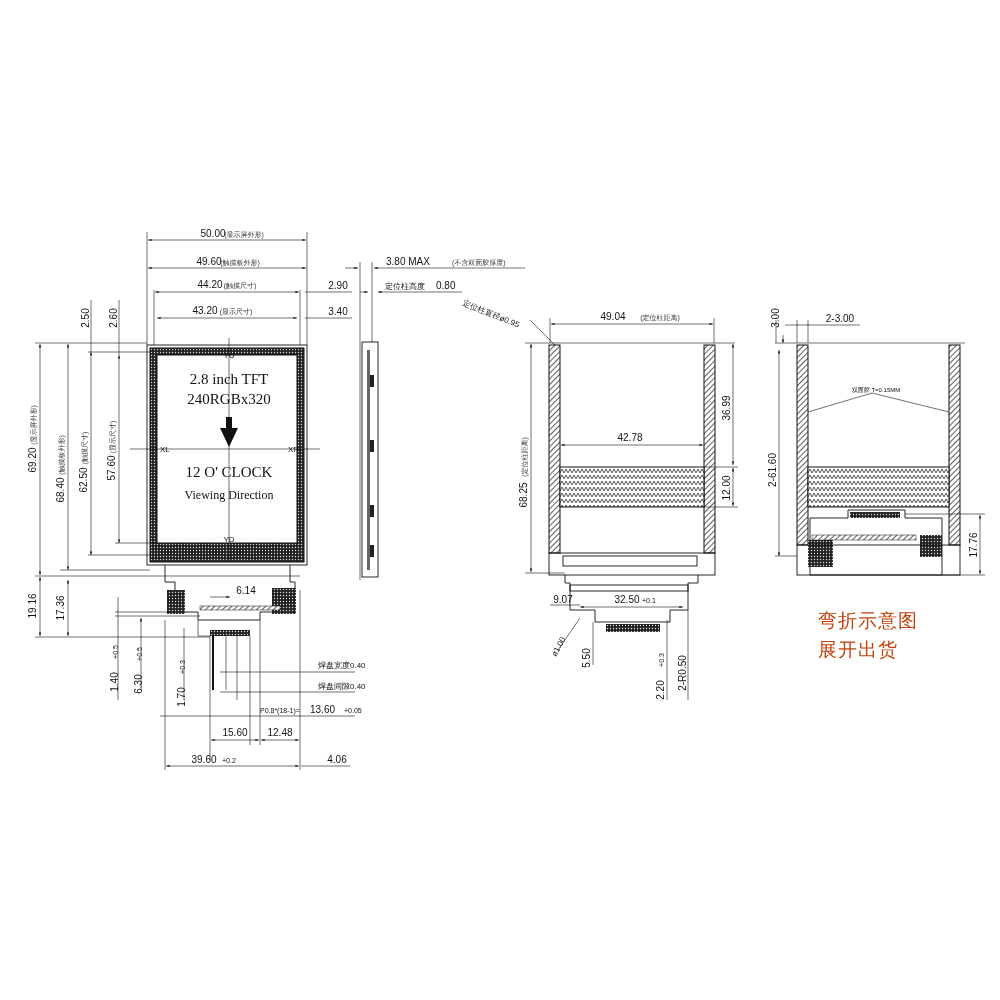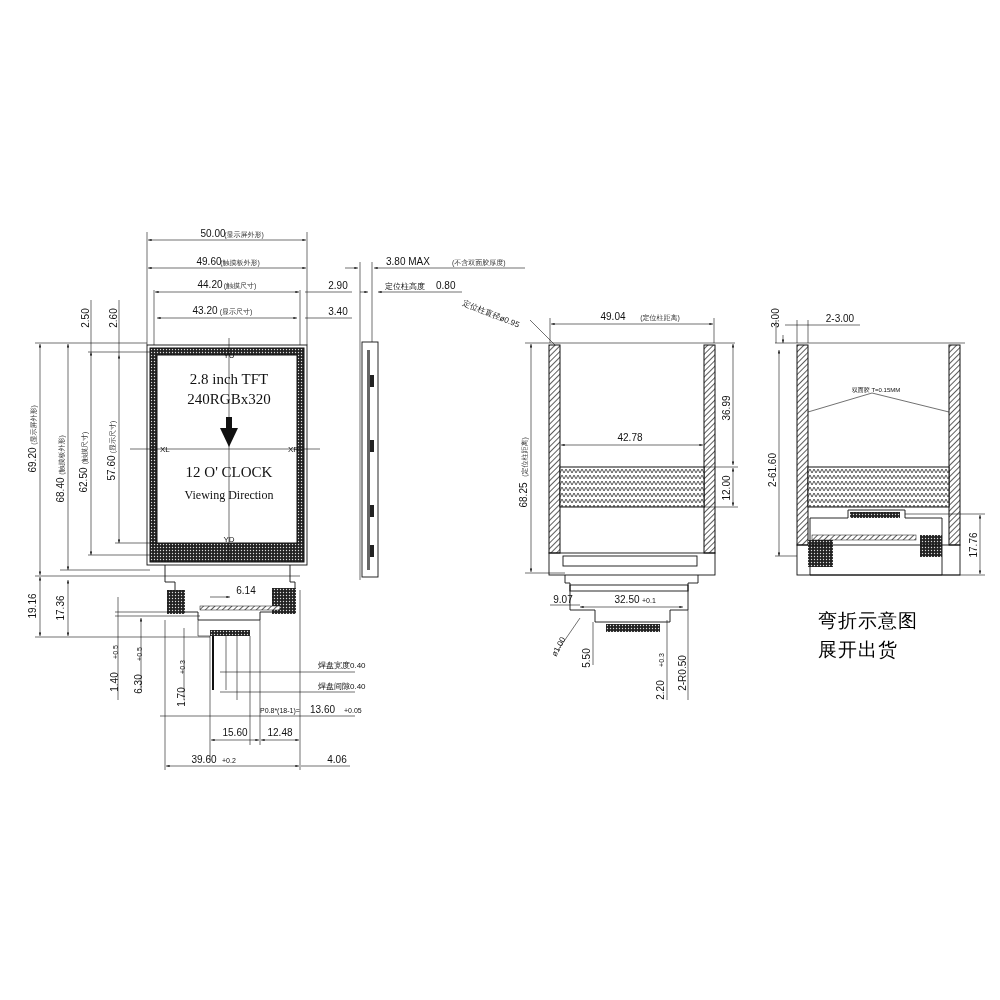--- a/index.html
+++ b/index.html
@@ -5,21 +5,21 @@
   html, body { margin: 0; padding: 0; background: #ffffff; }
   body { width: 1000px; height: 1000px; position: relative; overflow: hidden; font-family: "Liberation Sans", sans-serif; }
   #stage { position: absolute; left: 0; top: 0; width: 1000px; height: 1000px; }
   svg text { font-family: "Liberation Sans", sans-serif; fill: #111; }
   .serif { font-family: "Liberation Serif", serif !important; }
   .dim { font-size: 10px; }
   .cn { font-size: 7px; fill: #333; }
   .ln { stroke: #111; stroke-width: 0.9; fill: none; }
   .thin { stroke: #111; stroke-width: 0.6; fill: none; }
   .thick { stroke: #111; stroke-width: 2; fill: none; }
-  .big-cn { position: absolute; font-family: "DejaVu Serif", serif; font-size: 19px; color: #000000; letter-spacing: 1px; }
+  .big-cn { position: absolute; font-family: "DejaVu Serif", serif; font-size: 19px; color: #c2410c; letter-spacing: 1px; }
 </style>
 </head>
 <body>
 
 <div id="stage">
 <svg width="1000" height="1000" viewBox="0 0 1000 1000" xmlns="http://www.w3.org/2000/svg">
   <defs>
     <pattern id="dots" width="3" height="3" patternUnits="userSpaceOnUse">
       <rect width="3" height="3" fill="#222"></rect>
       <circle cx="1.5" cy="1.5" r="0.7" fill="#ddd"></circle>

